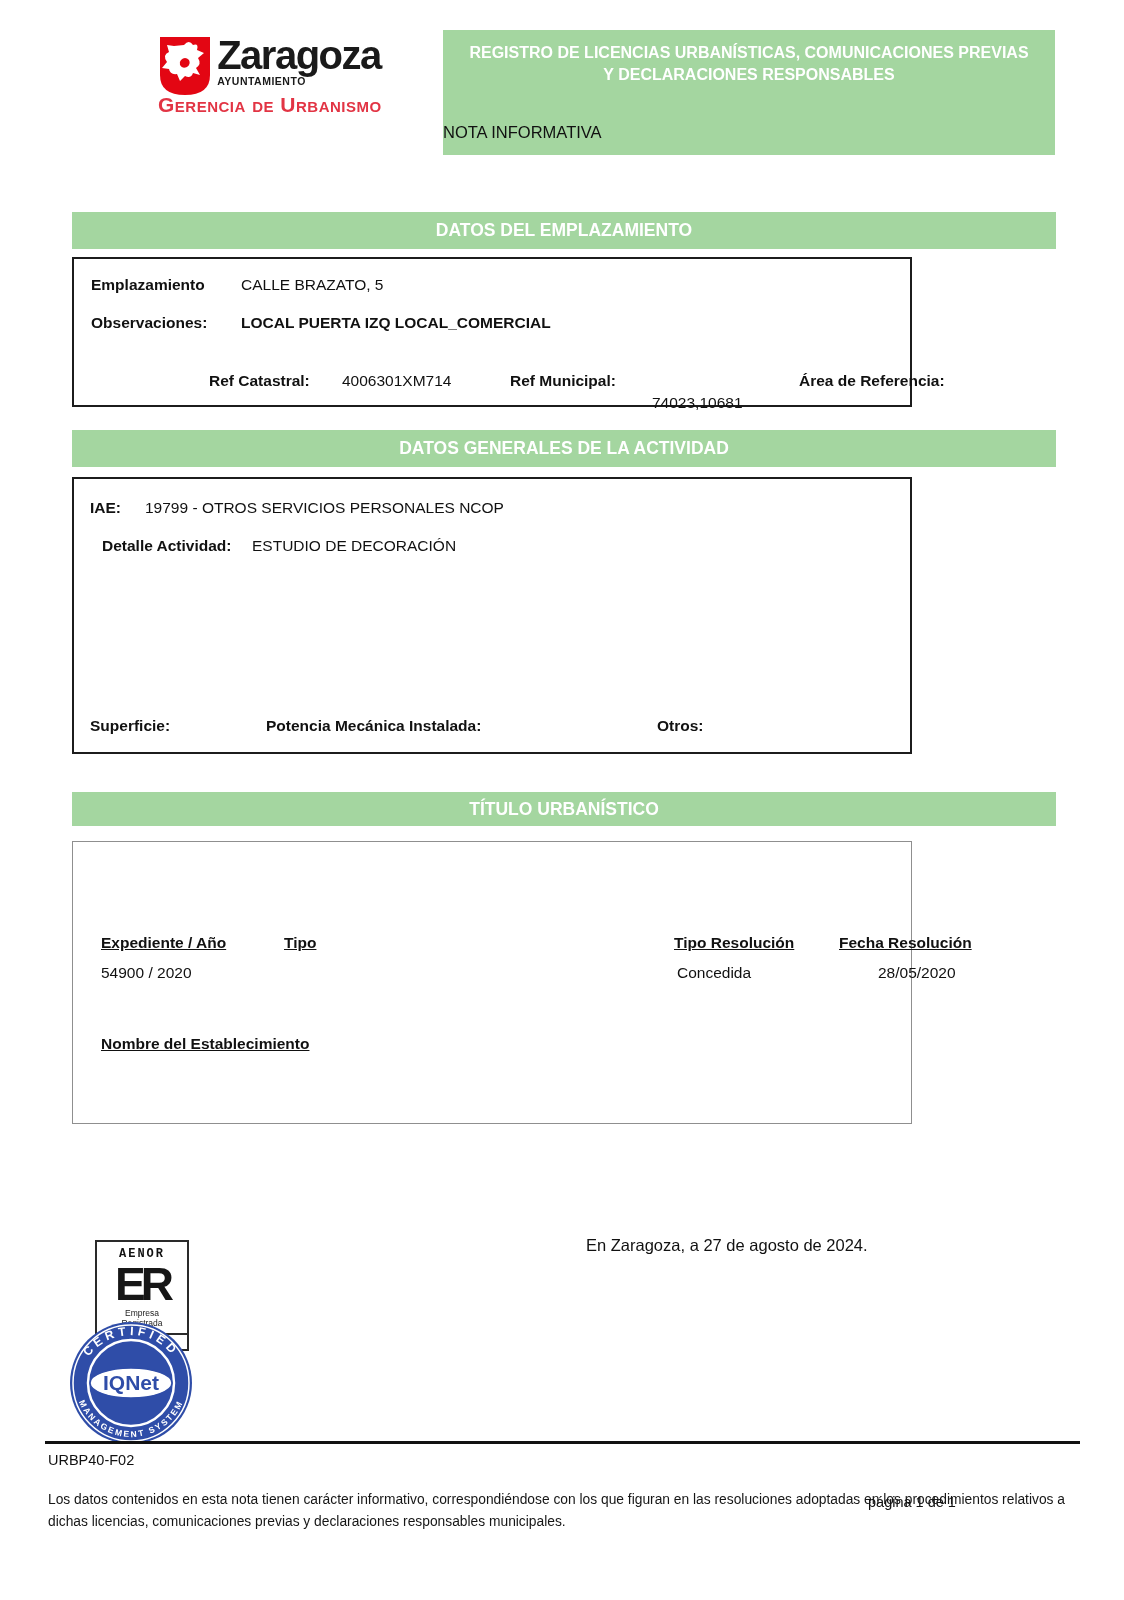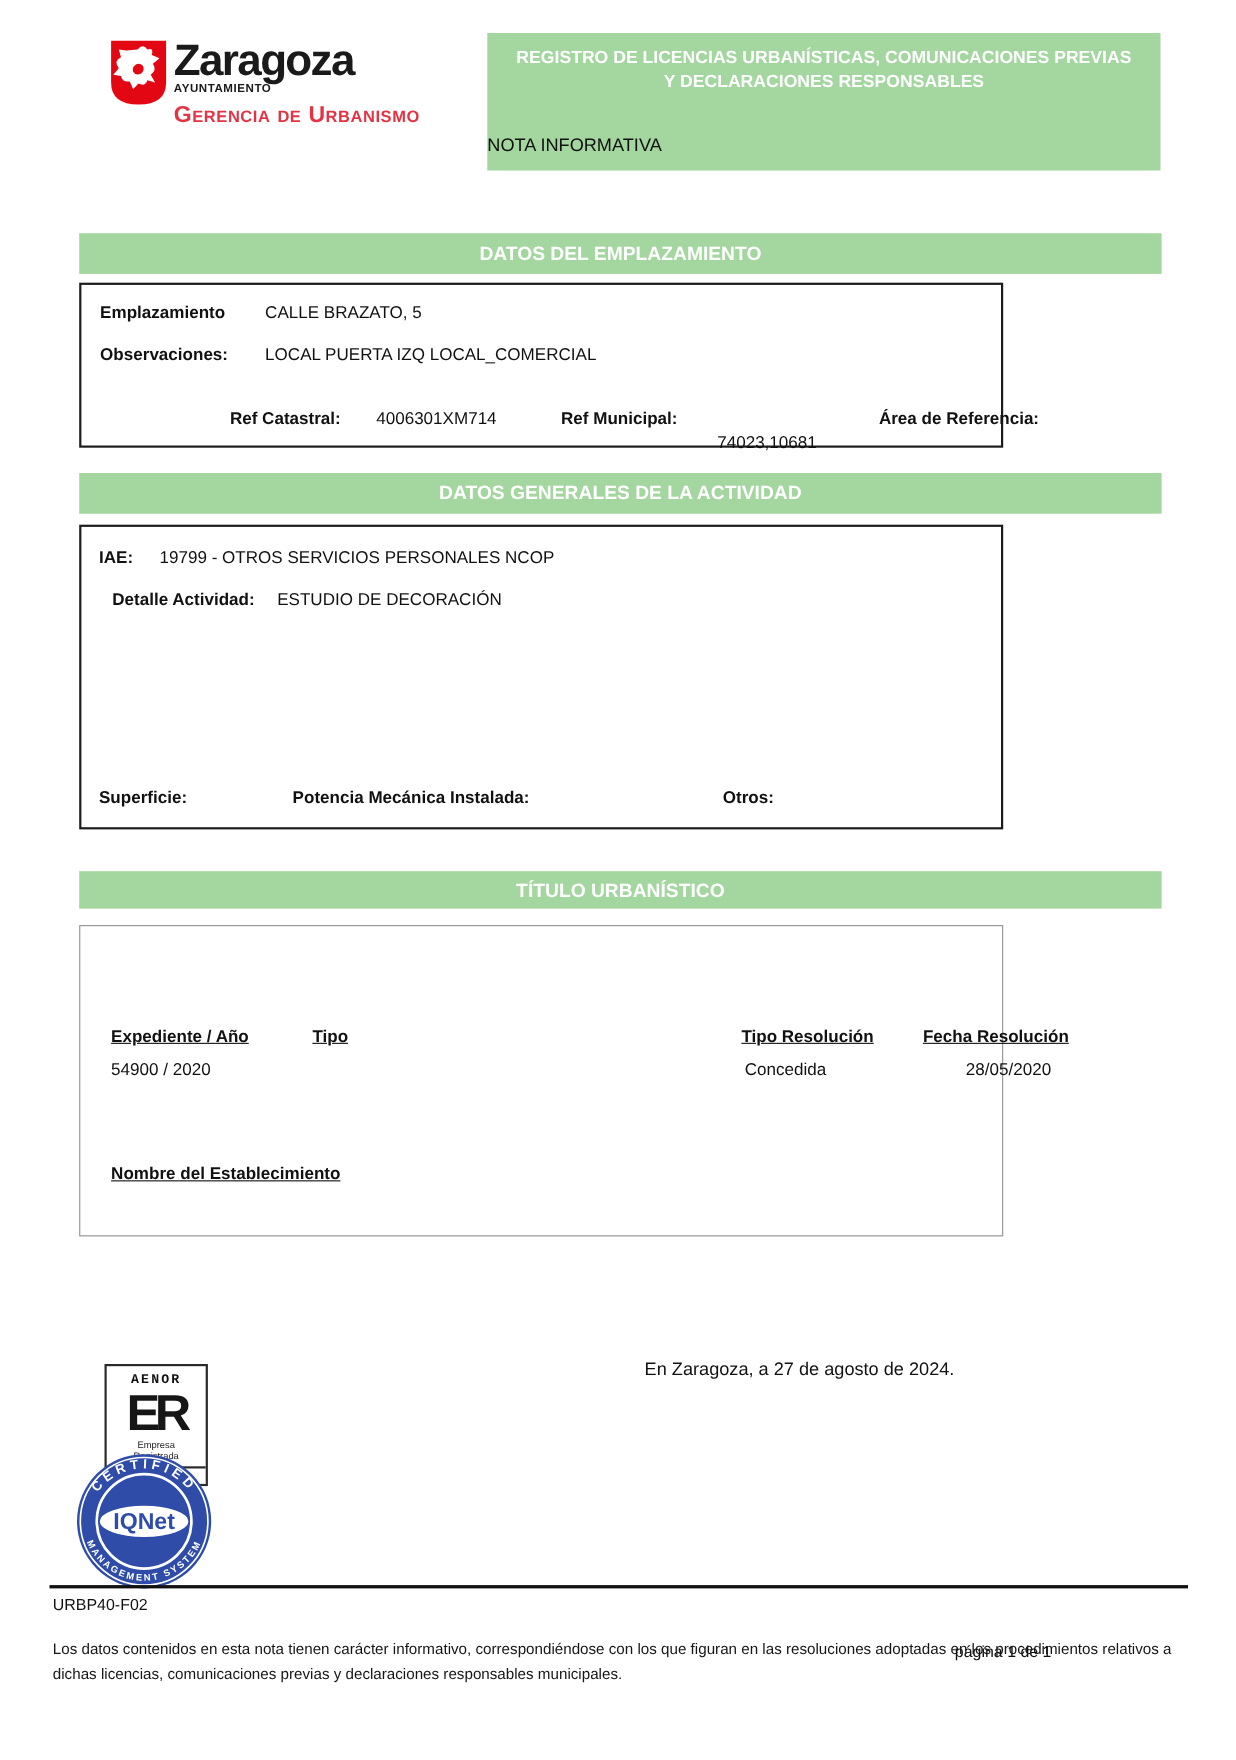--- a/index.html
+++ b/index.html
@@ -2,21 +2,21 @@
 <html><head>
 <meta charset="utf-8">
 <style>
   * { margin:0; padding:0; box-sizing:border-box; }
   html,body { background:#ffffff; }
   body { font-family:"Liberation Sans", sans-serif; color:#111; }
   .page { position:relative; width:1124px; height:1600px; background:#fff; overflow:hidden; }
 
   
   .logo-block { position:absolute; left:100px; top:36px; width:340px; }
-  .logo-row { display:flex; align-items:flex-start; }
+  .logo-row { display:flex; align-items:flex-start;justify-content:center; }
   .shield { width:52px; height:60px; flex:0 0 auto; }
   .logo-text { margin-left:6px; }
   .city-name { font-size:40px; font-weight:bold; letter-spacing:-1.5px; line-height:0.95; color:#1a1a1a; }
   .ayto { font-size:10.5px; font-weight:bold; letter-spacing:0.5px; color:#1a1a1a; margin-top:1px; }
   .department { position:absolute; left:58px; top:57px; color:#e23444; font-weight:bold;
                 font-size:21px; font-variant:small-caps; letter-spacing:0.5px; white-space:nowrap; }
 
   .header-box { position:absolute; left:443px; top:30px; width:612px; height:125px; background:#a4d6a0; }
   .header-box .hb-title { color:#fff; font-weight:bold; font-size:16px; line-height:1.4;
                           text-align:center; padding:12px 26px 0 26px; }
@@ -80,21 +80,21 @@
     <div class="hb-nota">NOTA INFORMATIVA</div>
   </div>
 
   <div class="banner" style="top:212px; height:37px;">DATOS DEL EMPLAZAMIENTO</div>
 
   <div class="databox bx-dark" style="top:257px; height:150px;">
     <span class="abs fl" style="left:17px; top:17px;">Emplazamiento</span>
     <span class="abs" style="left:167px; top:17px;">CALLE BRAZATO, 5</span>
 
     <span class="abs fl" style="left:17px; top:55px;">Observaciones:</span>
-    <span class="abs" style="left:167px; top:55px;">LOCAL PUERTA IZQ LOCAL_COMERCIAL</span>
+    <span class="abs" style="left:167px; top:55px;font-weight:bold;">LOCAL PUERTA IZQ LOCAL_COMERCIAL</span>
 
     <span class="abs fl" style="left:135px; top:113px;">Ref Catastral:</span>
     <span class="abs" style="left:268px; top:113px;">4006301XM714</span>
     <span class="abs fl" style="left:436px; top:113px;">Ref Municipal:</span>
     <span class="abs" style="left:578px; top:113px;margin-top:22px;">74023,10681</span>
     <span class="abs fl" style="left:725px; top:113px;">Área de Referencia:</span>
   </div>
 
   <div class="banner" style="top:430px; height:37px;">DATOS GENERALES DE LA ACTIVIDAD</div>
 
@@ -116,21 +116,21 @@
 
     <span class="abs th" style="left:28px;  top:92px;">Expediente / Año</span>
     <span class="abs th" style="left:211px; top:92px;">Tipo</span>
     <span class="abs th" style="left:601px; top:92px;">Tipo Resolución</span>
     <span class="abs th" style="left:766px; top:92px;">Fecha Resolución</span>
 
     <span class="abs" style="left:28px;  top:122px;">54900 / 2020</span>
     <span class="abs" style="left:604px; top:122px;">Concedida</span>
     <span class="abs" style="left:805px; top:122px;">28/05/2020</span>
 
-    <span class="abs th" style="left:28px; top:193px;margin-top:24px;">Nombre del Establecimiento</span>
+    <span class="abs th" style="left:28px; top:193px;">Nombre del Establecimiento</span>
   </div>
 
   <div class="date-line">En Zaragoza, a 27 de agosto de 2024.</div>
 
   <div class="aenor">
     <div class="aenor-name">AENOR</div>
     <div class="aenor-er">ER</div>
     <div class="aenor-sub">
       <div>Empresa</div>
       <div>Registrada</div>

